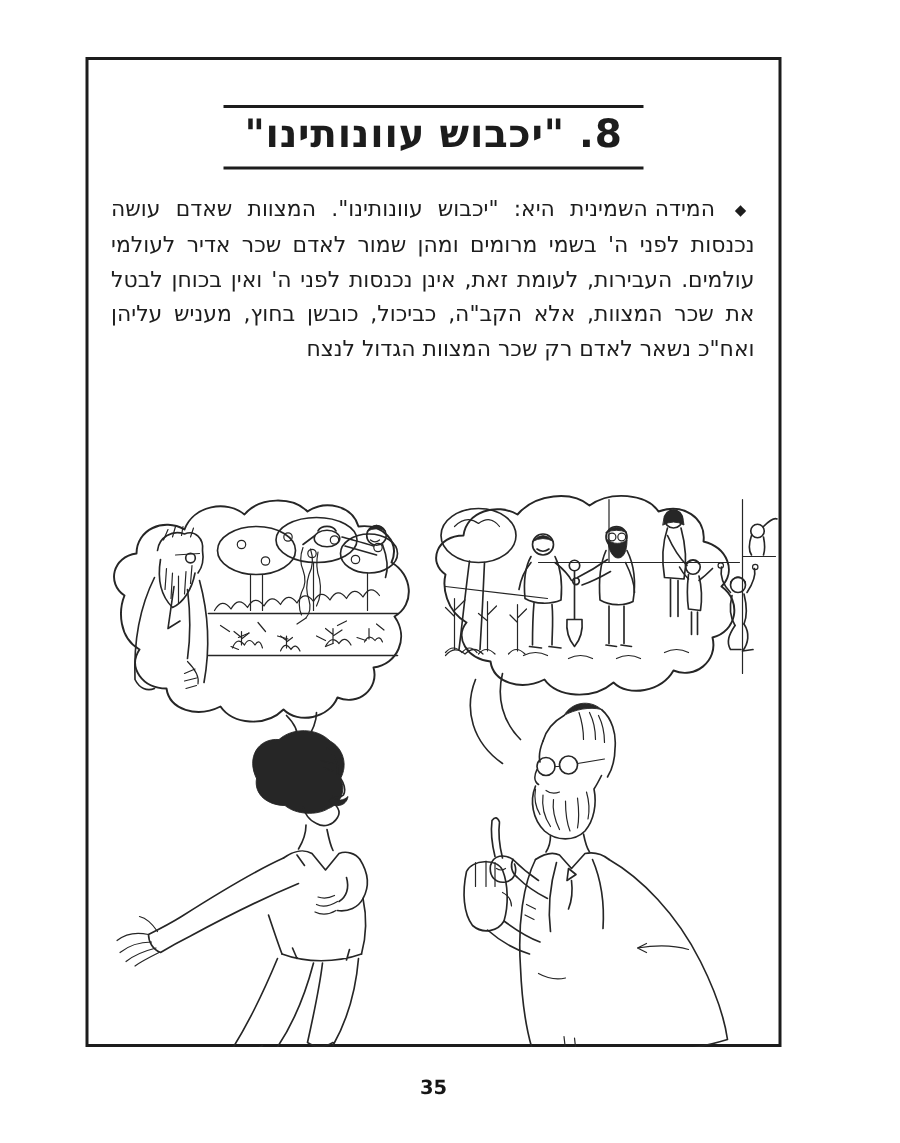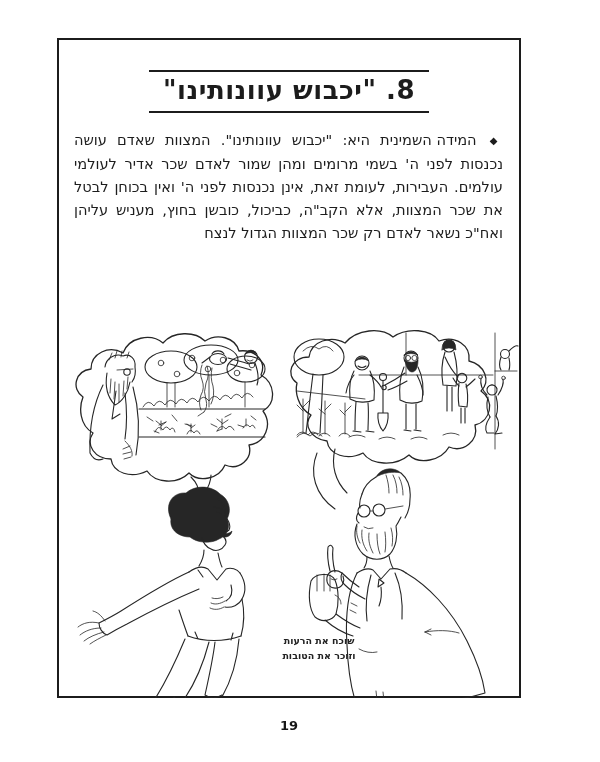--- a/index.html
+++ b/index.html
@@ -221,21 +221,17 @@
         </g>
         <g>
           <path d="M 252 254 C 249 268, 250 282, 256 290 C 263 296, 273 294, 277 287 C 280 277, 280 263, 276 253 C 272 245, 256 246, 252 254 Z"></path>
           <path class="thin" d="M 258 248 V 264 M 265 247 V 264 M 271 248 V 264 M 276 268 C 280 270, 282 273, 282 277"></path>
           <path d="M 277 287 C 285 293, 293 298, 301 301 M 266 293 C 274 300, 284 306, 294 309"></path>
         </g>
         <path class="thin" d="M 366 305 l 6 -3 m -6 3 l 6 3 m -6 -3 C 378 303, 390 303, 400 306 M 300 322 q 9 5 18 3 M 292 276 l 6 3 m -7 4 l 6 3 M 318 373 L 317 364 M 325 374 L 324 365"></path>
       </g>
     </svg>
 
-    <div class="caption">
-      <div>שוכח את הרעות</div>
-      <div>וזוכר את הטובות</div>
-    </div>
   </div>
 
 </div>
 
-<div class="page-number">19</div>
+<div class="page-number">35</div>
 
 </body></html>

